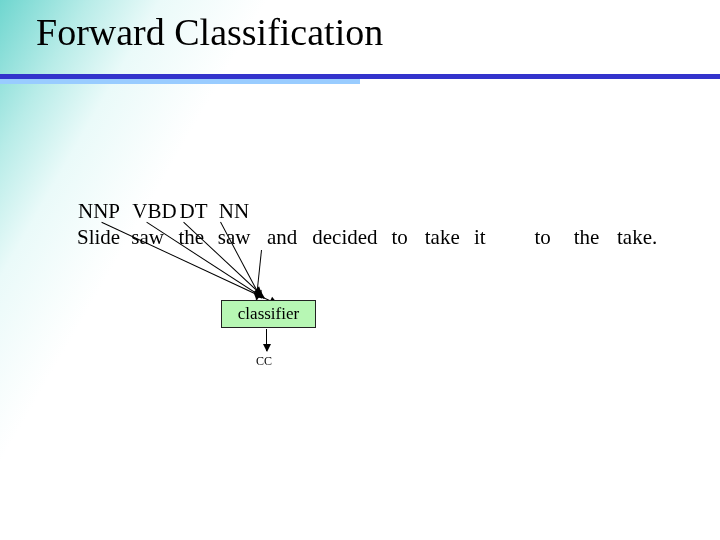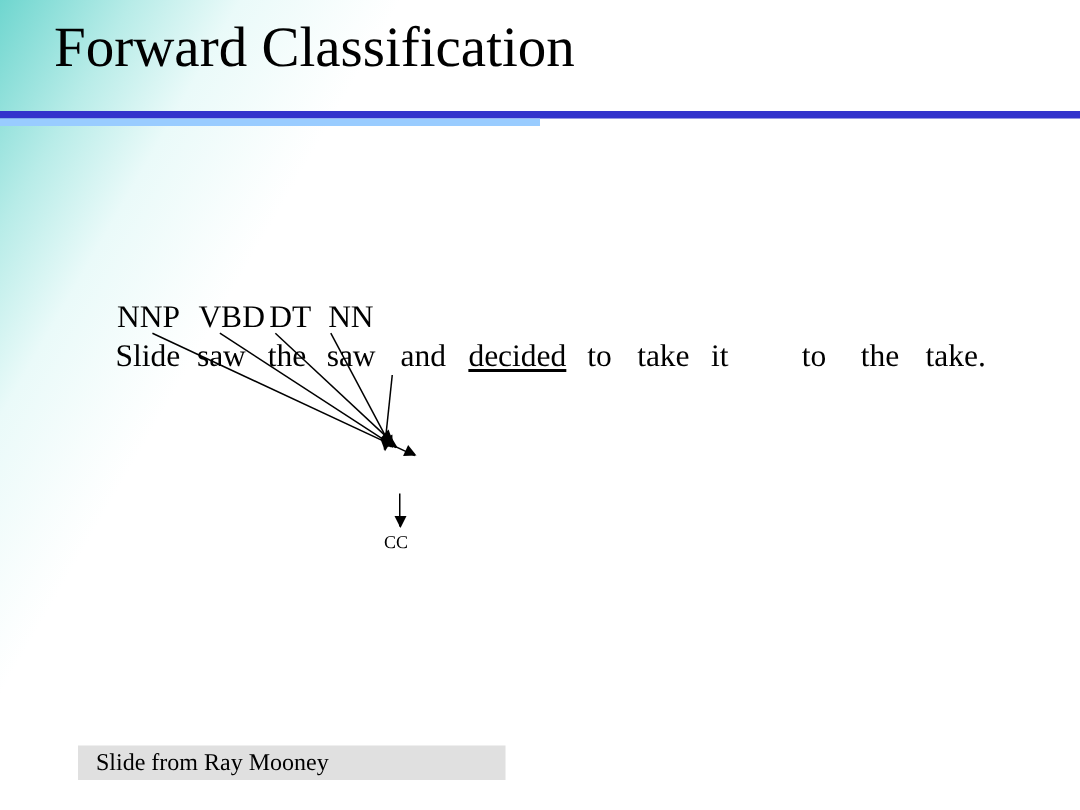--- a/index.html
+++ b/index.html
@@ -59,21 +59,21 @@
 
   .tagline { left: 78px; top: 199px; }
   .sentence { left: 77px; top: 225px; }
 
   
   .c-john   { width: 49px; }
   .c-saw1   { width: 42px; }
   .c-the1   { width: 34px; }
   .c-saw2   { width: 44px; }
   .c-and    { width: 40px; font-family: Liberation Serif, serif; }
-  .c-decided{ width: 74px; text-decoration: underline; }
+  .c-decided{ width: 74px; }
   .c-to1    { width: 28px; }
   .c-take   { width: 44px; }
   .c-it     { width: 22px; }
   .c-gap    { width: 28px; }
   .c-to2    { width: 34px; }
   .c-the2   { width: 38px; }
   .c-table  { width: 50px; }
 
   
   .arrow {
@@ -187,18 +187,18 @@
     <span class="tok c-the2">the</span>
     <span class="tok c-table">take.</span>
   </div>
 
   <div class="arrow" style="left:101px; top:222px; height:193px; transform:rotate(-65deg);"></div>
   <div class="arrow" style="left:146px; top:222px; height:140px; transform:rotate(-57deg);"></div>
   <div class="arrow" style="left:183px; top:222px; height:106px; transform:rotate(-47deg);"></div>
   <div class="arrow" style="left:220px; top:222px; height:86px;  transform:rotate(-28deg);"></div>
   <div class="arrow" style="left:261px; top:250px; height:50px;  transform:rotate(6deg);"></div>
 
+  <div class="classifier-box">classifier</div>
 
   <div class="out-arrow"></div>
   <div class="output-tag">CC</div>
 
-  <div class="footer">Slide from Ray Mooney</div>
 </div>
 
 </body></html>

